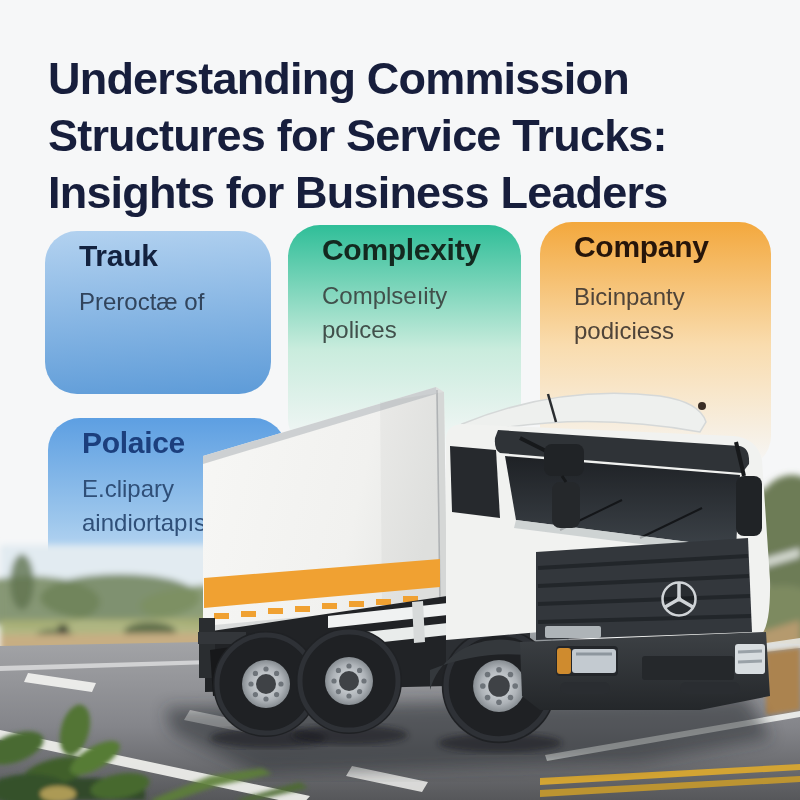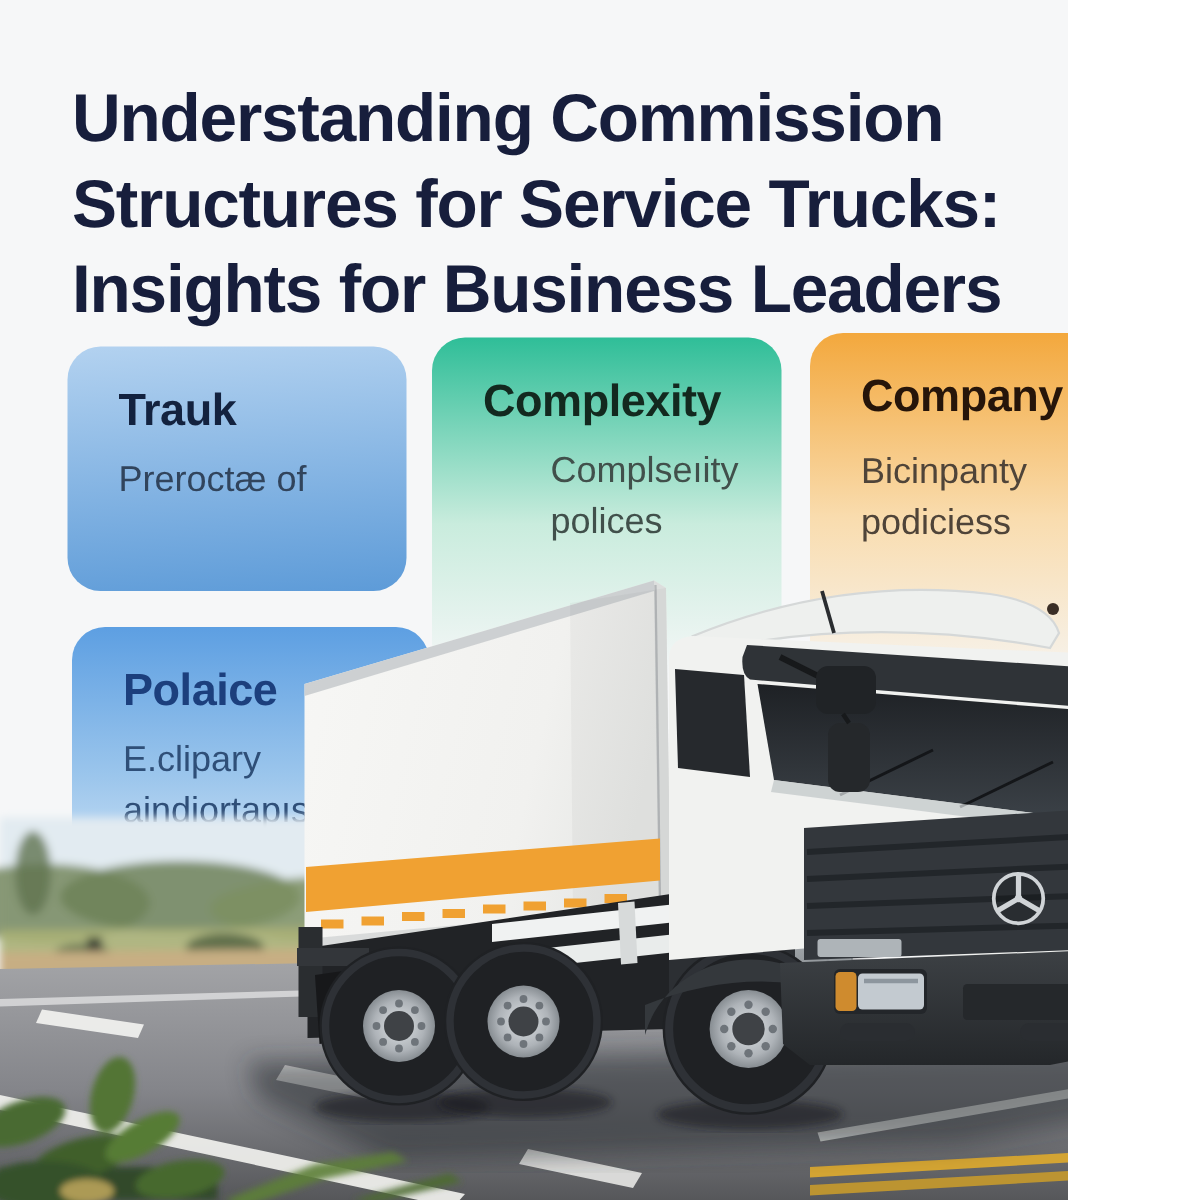--- a/index.html
+++ b/index.html
@@ -1,34 +1,34 @@
 <!DOCTYPE html>
 <html style="--page-bg: #f6f7f8; --title: #171e3c; --card1-top: #b3d2f0; --card1-bottom: #5d9bd8; --card1-heading: #13223f; --card1-body: #31445c; --card2-top: #2fbe98; --card2-heading: #13291f; --card2-body: #41504b; --card3-top: #f3a83d; --card3-heading: #26150a; --card3-body: #4f4439; --card4-top: #5d9fe2; --card4-bottom: #cfe3f6; --card4-heading: #1c3f7d; --card4-body: #2f4f78; --truck-stripe: #f0a132; --road-light: #a4a5a8; --road-dark: #56575a; --line-yellow: #d3a433;"><head>
 <meta charset="utf-8">
 <style>
   html,body{margin:0;padding:0;}
   body{width:800px;height:800px;font-family:"Liberation Sans",sans-serif;}
-  .canvas{position:relative;width:712px;height:800px;overflow:hidden;background:var(--page-bg,#f6f7f8);}
+  .canvas{position:relative;width:800px;height:800px;overflow:hidden;background:var(--page-bg,#f6f7f8);}
 
   .title{position:absolute;left:48px;top:50px;width:720px;
          font-size:45px;line-height:57px;font-weight:800;letter-spacing:-0.8px;
          color:var(--title, #171e3c);}
   .title div{white-space:nowrap;}
 
-  .card{position:absolute;border-radius:22px;box-sizing:border-box;padding:26px 20px 0 34px;z-index:1;}
+  .card{position:absolute;border-radius:32px;box-sizing:border-box;padding:8px 20px 0 34px;z-index:1;}
   .card h2{margin:0 0 12px 0;font-size:30px;font-weight:800;letter-spacing:-0.3px;}
   .card p{margin:0;font-size:24px;line-height:34px;font-weight:400;}
 
   .card1{left:45px;top:231px;width:226px;height:163px;
          background:linear-gradient(176deg,var(--card1-top) 0%,var(--card1-bottom) 100%);}
   .card1 h2{color:var(--card1-heading);} .card1 p{color:var(--card1-body);}
 
   .card2{left:288px;top:225px;width:233px;height:226px;
          background:linear-gradient(180deg,var(--card2-top) 0%,#c9ecdd 55%,rgba(255,255,255,0) 100%);}
-  .card2 h2{color:var(--card2-heading);} .card2 p{color:var(--card2-body);margin-left:45px;}
+  .card2 h2{color:var(--card2-heading);} .card2 p{color:var(--card2-body);}
 
   .card3{left:540px;top:222px;width:231px;height:246px;
          background:linear-gradient(180deg,var(--card3-top) 0%,#f9dcae 50%,rgba(255,255,255,0) 100%);}
   .card3 h2{color:var(--card3-heading);} .card3 p{color:var(--card3-body);margin-top:16px;}
 
   .card4{left:48px;top:418px;width:238px;height:168px;
          background:linear-gradient(180deg,var(--card4-top) 0%,#9cc6ec 60%,var(--card4-bottom) 100%);}
   .card4 h2{color:var(--card4-heading);} .card4 p{color:var(--card4-body);}
 
   .photo{position:absolute;left:0;top:380px;width:800px;height:420px;z-index:2;}

